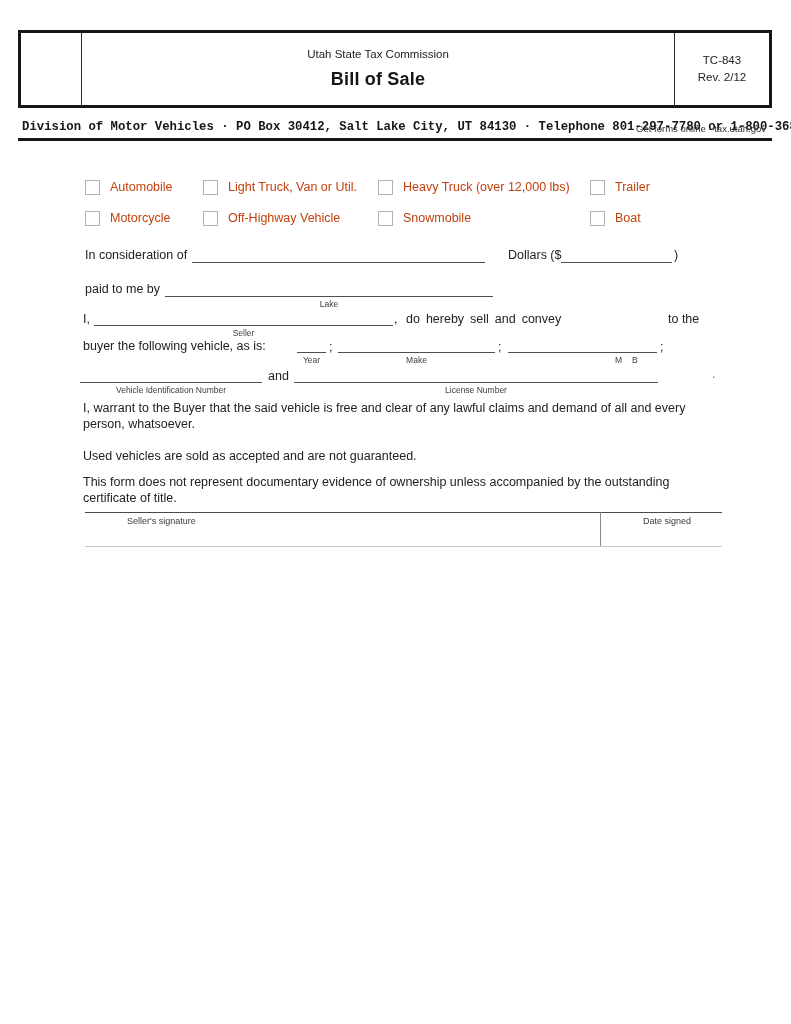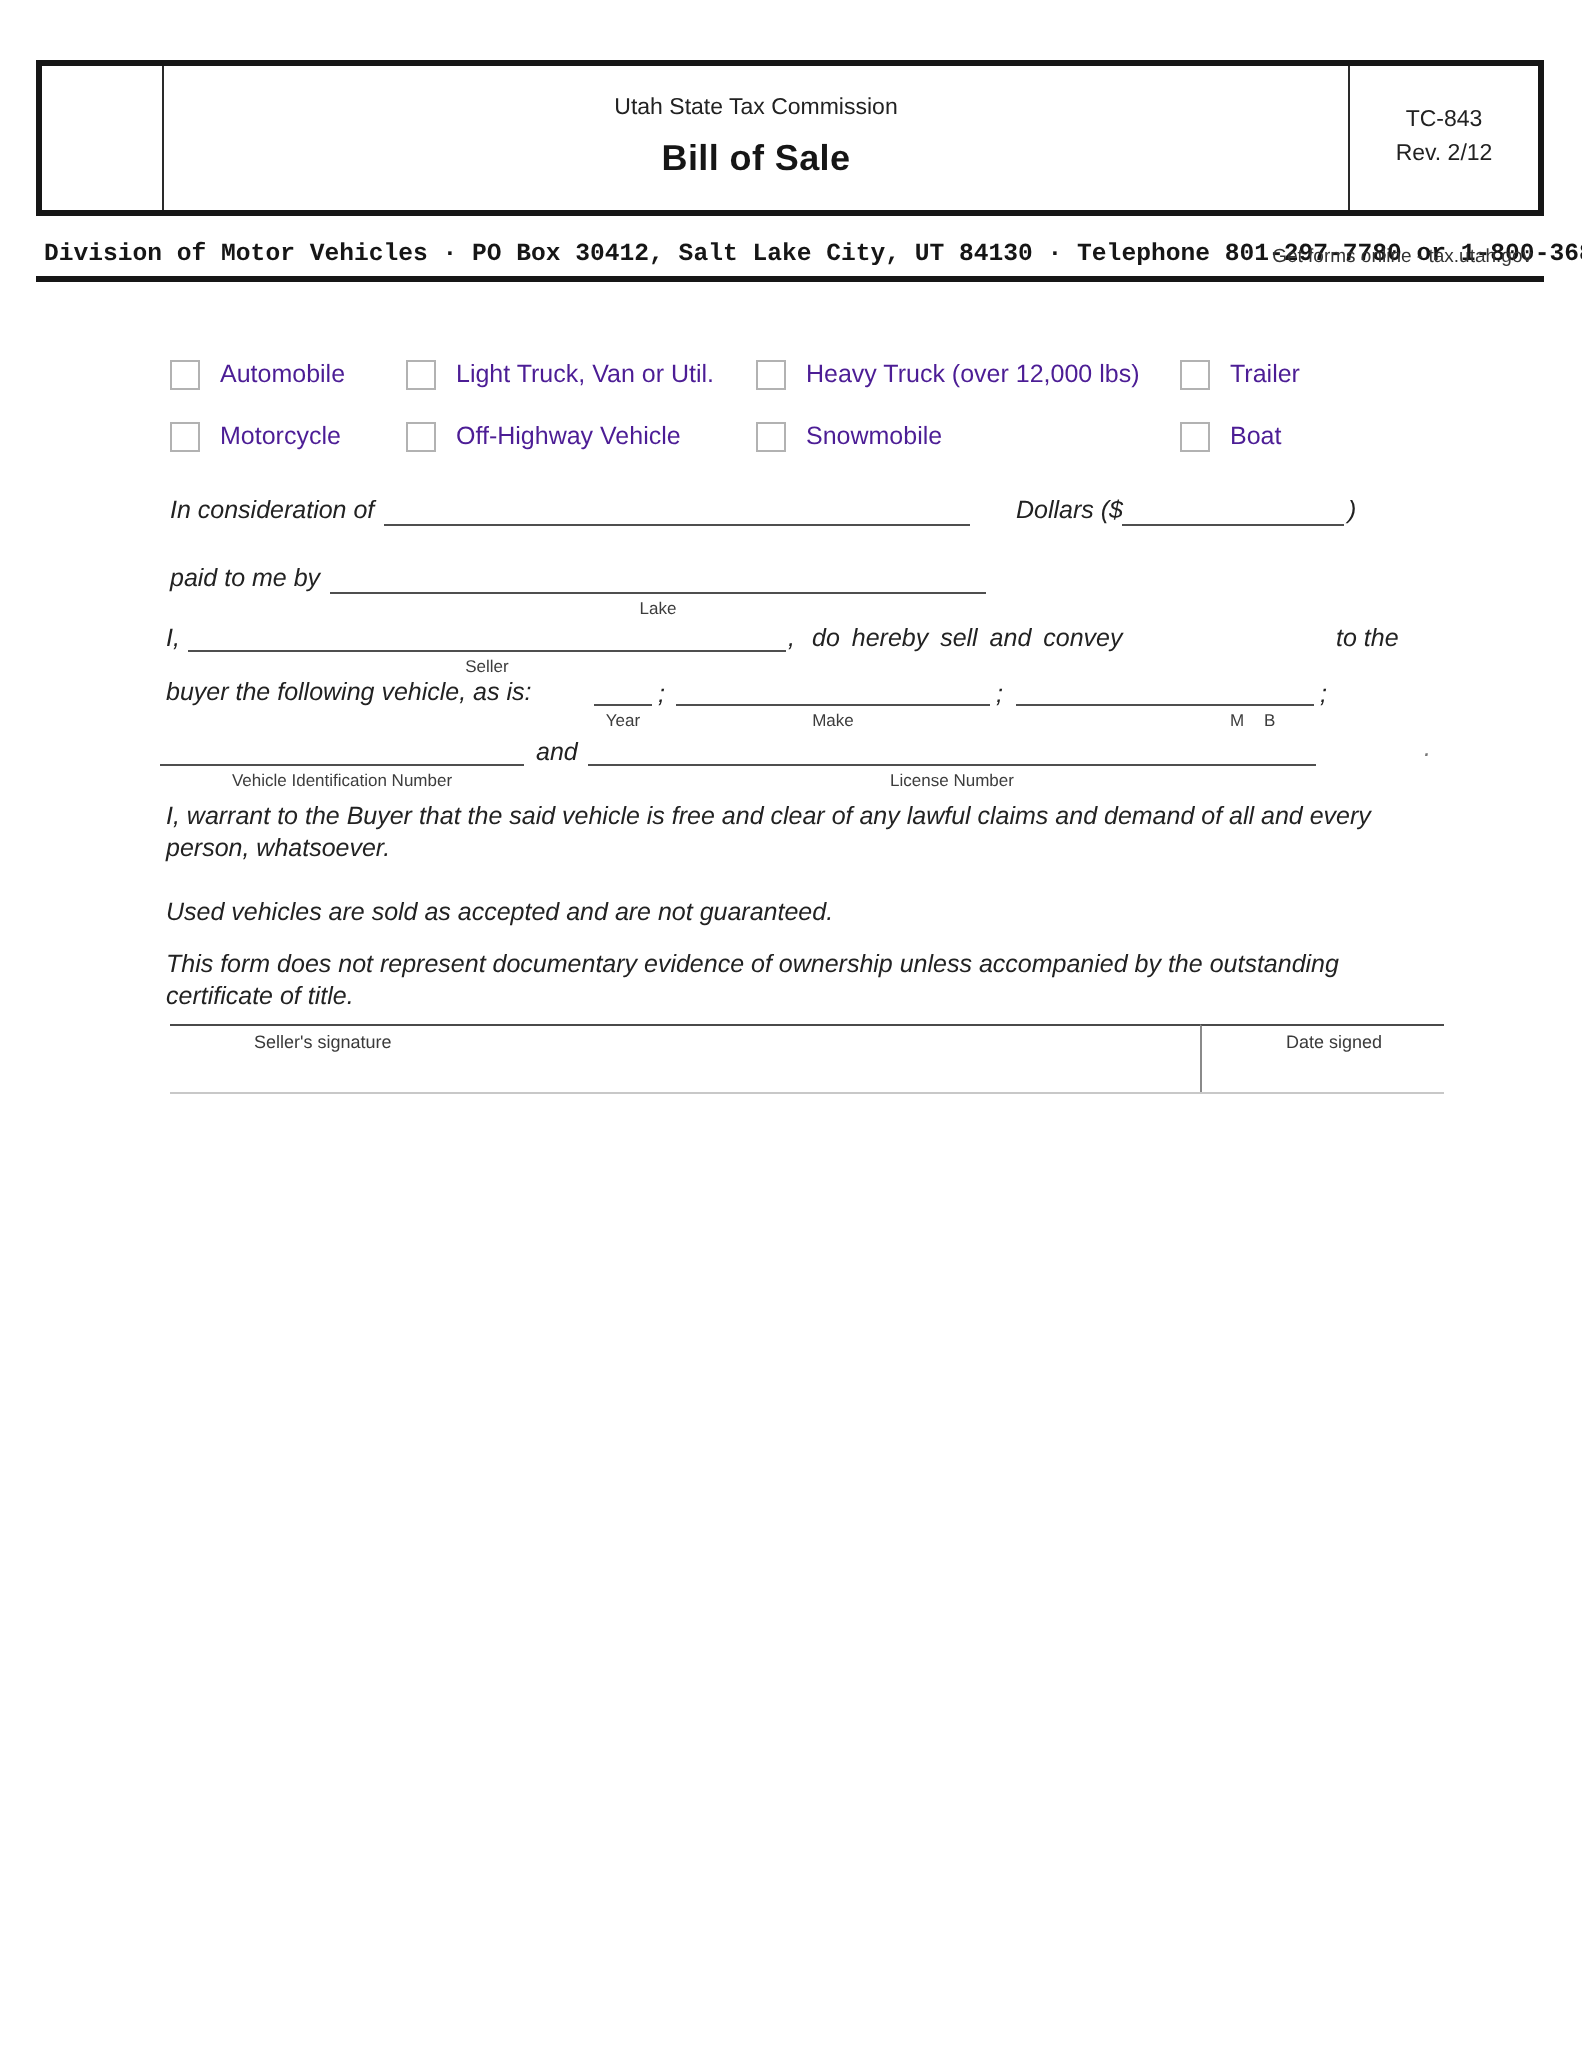--- a/index.html
+++ b/index.html
@@ -1,36 +1,36 @@
 <!DOCTYPE html>
 <html><head>
 <meta charset="utf-8">
 <style>
   html,body{margin:0;padding:0;background:#888;}
   .page{position:relative;width:791px;height:1024px;background:#ffffff;
         font-family:"Liberation Sans", sans-serif;color:#1f1f1f;overflow:hidden;}
   .abs{position:absolute;text-align:center;}
-  .t{position:absolute;font-size:12.5px;color:#222;white-space:nowrap;line-height:1.2;font-style:italic;}
+  .t{position:absolute;font-size:12.5px;color:#222;white-space:nowrap;line-height:1.2;}
   .cap{position:absolute;font-size:8.5px;color:#3d3d3d;white-space:nowrap;text-align:center;}
   .line{position:absolute;height:1px;background:#4f4f4f;}
   
   .header-box{left:18px;top:30px;width:748px;height:72px;border:3px solid #161616;display:flex;}
   .hcell-left{width:60px;border-right:1px solid #2a2a2a;}
   .hcell-mid{flex:1;display:flex;flex-direction:column;align-items:center;justify-content:center;gap:9px;}
   .agency{font-size:11.5px;color:#222;}
   .form-title{font-size:18px;font-weight:600;color:#161616;letter-spacing:.2px;}
   .hcell-right{width:94px;border-left:1px solid #2a2a2a;display:flex;flex-direction:column;
                align-items:center;justify-content:center;font-size:11.5px;line-height:1.45;color:#222;}
   .contact-info{left:22px;top:120px;font-size:12.3px;font-weight:bold;color:#161616;white-space:nowrap;font-family:Liberation Mono, monospace;}
   .online{right:25px;top:123px;font-size:9.5px;color:#333;white-space:nowrap;}
   .rule{left:18px;top:138px;width:754px;height:3px;background:#161616;}
   
   .cb-item{position:absolute;display:flex;align-items:center;height:16px;gap:10px;}
   .cb{width:13px;height:13px;border:1.5px solid #b2b2b2;background:#fff;flex:none;}
-  .cb-label{font-size:12.5px;color:#4c1d95;white-space:nowrap;}
+  .cb-label{font-size:12.5px;color:#c2410c;white-space:nowrap;}
   .r1{top:179px;} .r2{top:210px;}
   .c1{left:85px;} .c2{left:203px;} .c3{left:378px;} .c4{left:590px;}
   
   .sig-cell{position:absolute;border-top:1px solid #4a4a4a;box-sizing:border-box;}
   .sig-label{font-size:9px;color:#3a3a3a;padding:3px 0 0 3px;margin-left:39px;}
   .wordsp{word-spacing:2.5px;}
 </style>
 </head>
 <body>
 

